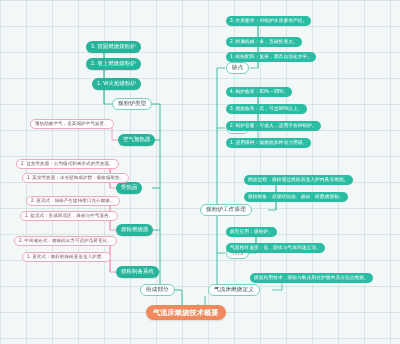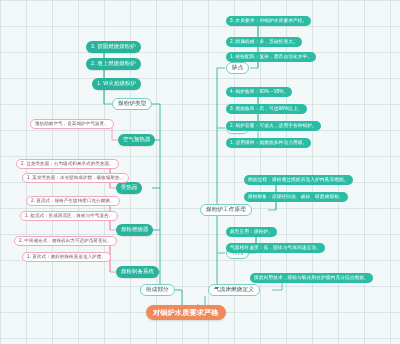--- a/index.html
+++ b/index.html
@@ -156,21 +156,21 @@
       <path d="M110,164 L110,188"></path>
       <path d="M116,230 L110,230 L110,201 L104,201"></path>
       <path d="M110,216 L104,216"></path>
       <path d="M110,201 L110,230"></path>
       <path d="M116,272 L110,272 L110,241 L104,241"></path>
       <path d="M110,257 L104,257"></path>
       <path d="M110,241 L110,272"></path>
     </g>
   </svg>
 
-  <div class="node n-root" style="left:146px;top:305px;">对锅炉水质要求严格</div>
+  <div class="node n-root" style="left:146px;top:305px;">气流床燃烧技术概要</div>
 
   <div class="node n-l1" style="left:112px;top:98px;">煤粉炉类型</div>
   <div class="node n-l2" style="left:86px;top:41px;">3. 切圆燃烧煤粉炉</div>
   <div class="node n-l2" style="left:86px;top:58px;">2. 墙上燃烧煤粉炉</div>
   <div class="node n-l2" style="left:92px;top:78px;">1. W火焰煤粉炉</div>
 
   <div class="node n-l2" style="left:118px;top:134px;">空气预热器</div>
   <div class="node n-l3p" style="left:30px;top:119px;">预热助燃空气，提高锅炉空气温度。</div>
 
   <div class="node n-l2" style="left:116px;top:182px;">受热面</div>

